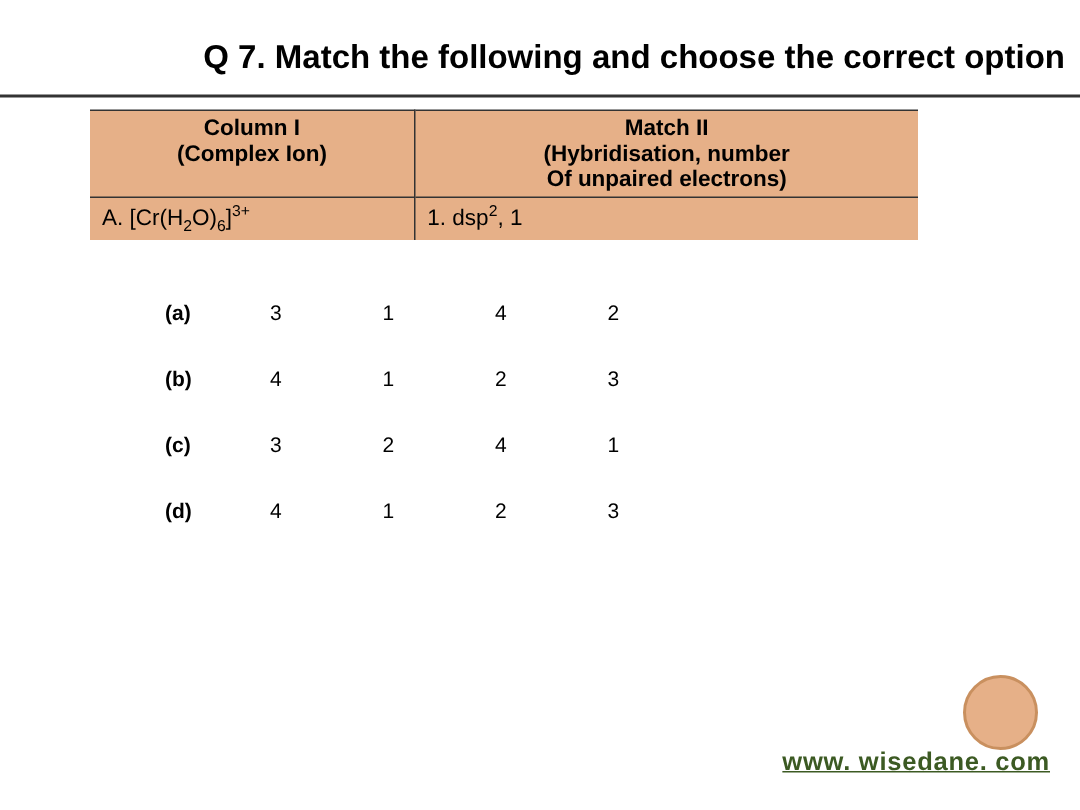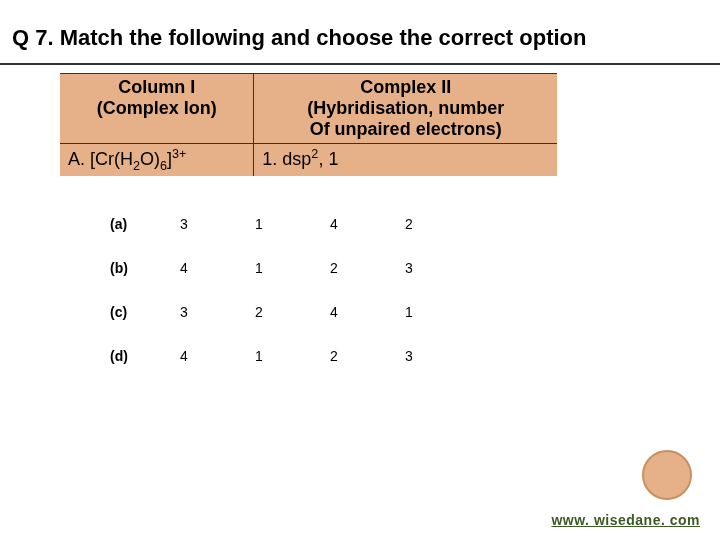--- a/index.html
+++ b/index.html
@@ -11,26 +11,27 @@
     background: #fff;
     position: relative;
     overflow: hidden;
   }
   .title {
     font-size: 22px;
     font-weight: bold;
     padding: 25px 10px 12px 12px;
     border-bottom: 2px solid #333;
     margin: 0 0 8px 0;
+    text-align: right;
   }
   .match-table {
     border-collapse: collapse;
     margin-left: 60px;
-    font-size: 18px;
-    width: 497px;
+    font-size: 15px;
+    width: 552px;
   }
   .match-table td {
     padding: 3px 8px;
     vertical-align: top;
   }
   .hdr-cell {
     text-align: center;
     font-weight: bold;
     background: #e6b088;
     border-top: 1px solid #333;
@@ -42,24 +43,24 @@
   .options {
     margin-top: 40px;
     margin-left: 110px;
     font-size: 14px;
   }
   .opt-row { display: flex; margin-bottom: 28px; }
   .opt-label { width: 70px; font-weight: bold; }
   .opt-val { width: 75px; }
   .footer {
     position: absolute;
-    bottom: 12px;
+    bottom: 22px;
     right: 20px;
     font-weight: bold;
-    font-size: 14px;
+    font-size: 17px;
     text-decoration: underline;
     color: #3c5a23;
     letter-spacing: 0.5px;
   }
   .circle {
     position: absolute;
     right: 28px;
     bottom: 40px;
     width: 46px;
     height: 46px;
@@ -76,21 +77,21 @@
 <div class="title">Q 7. Match the following and choose the correct option</div>
 
 <table class="match-table">
   <tbody>
       <tr>
     <td class="hdr-cell left">
       <span>Column I</span><br>
       <span>(Complex Ion)</span>
     </td>
     <td class="hdr-cell">
-      <span>Complex II</span><br>
+      <span>Match II</span><br>
       <span>(Hybridisation, number</span><br>
       <span>Of unpaired electrons)</span>
     </td>
   </tr>
   <tr class="data-row">
     <td class="left"><span class="chem">A. [Cr(H<sub>2</sub>O)<sub>6</sub>]<sup>3+</sup></span></td>
     <td><span class="chem">1. dsp<sup>2</sup>, 1</span></td>
   </tr>
 </tbody>
   </table>

